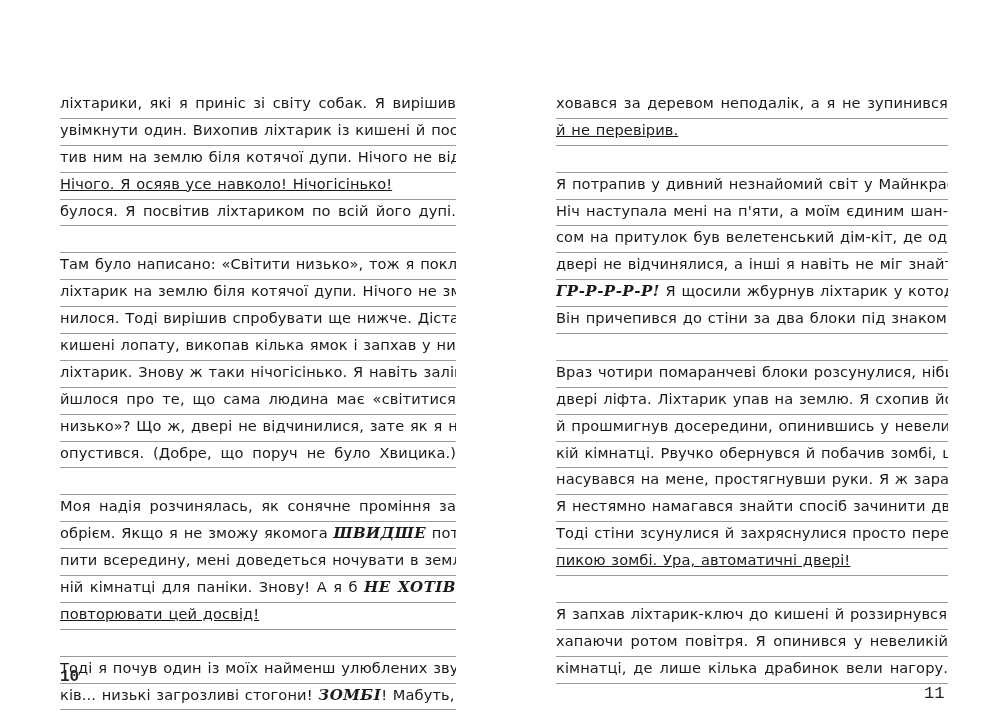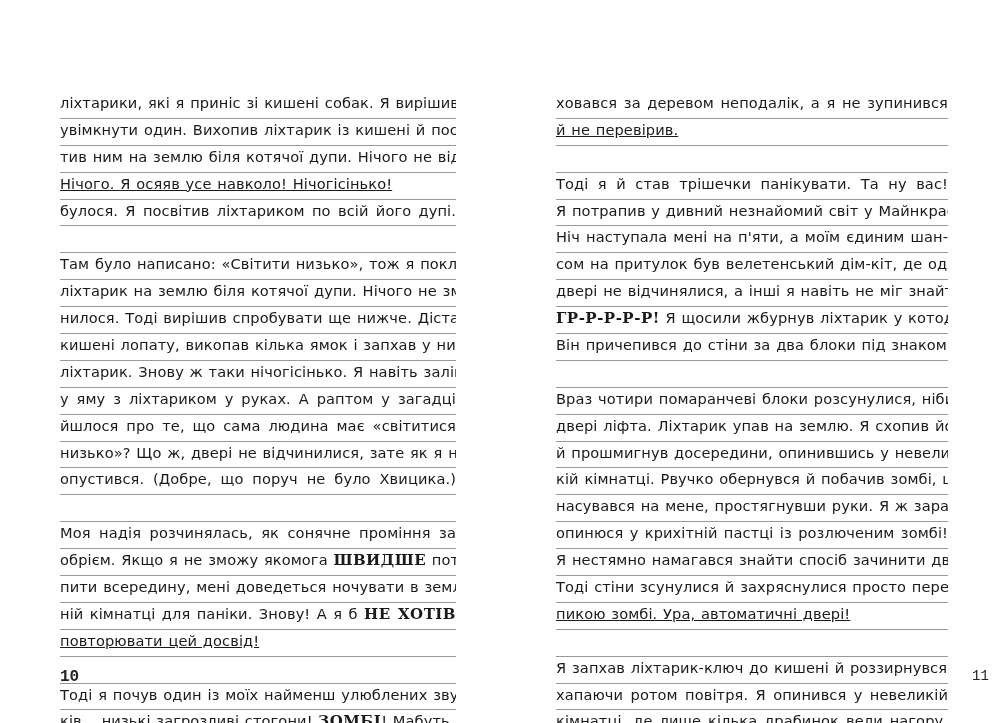--- a/index.html
+++ b/index.html
@@ -11,72 +11,69 @@
   .page.left { left: 60px; }
   .page.right { left: 556px; width: 392px; }
   .line {
     height: 26.9px; line-height: 22px; font-size: 14.6px; letter-spacing: 0.1px;
     border-bottom: 1.6px solid #9a9a9a; box-sizing: border-box;
     white-space: nowrap; text-align: justify; text-align-last: justify; overflow: hidden;
     word-spacing: 1px;
   }
   .line.last { text-align-last: left; text-decoration: underline; }
   .line.blank { }
-  .em { font-family: "DejaVu Serif", serif; font-weight: bold; font-size: 15px; letter-spacing: 0.5px; }
+  .em { font-family: "DejaVu Serif", serif; font-weight: bold; font-size: 15px; letter-spacing: 0.5px; font-style: italic; }
   .pagenum { position: absolute; top: 668px; font-family: Liberation Mono, monospace; font-weight: bold; font-size: 16px; color: #222; }
   .pagenum.left { left: 60px; }
-  .pagenum.right { left: 972px; font-weight: normal; font-size: 14px; }
+  .pagenum.right { left: 924px; font-weight: normal; font-size: 17px; margin-top: 16px; }
 </style>
 </head>
 <body>
 
 <div class="page left" id="left">
-    <div class="line">ліхтарики, які я приніс зі кишені собак. Я вирішив</div>
+    <div class="line">ліхтарики, які я приніс зі світу собак. Я вирішив</div>
     <div class="line">увімкнути один. Вихопив ліхтарик із кишені й посві-</div>
     <div class="line">тив ним на землю біля котячої дупи. Нічого не від-</div>
     <div class="line last">Нічого. Я осяяв усе навколо! Нічогісінько!</div>
     <div class="line">булося. Я посвітив ліхтариком по всій його дупі.</div>
     <div class="line blank"></div>
     <div class="line">Там було написано: «Світити низько», тож я поклав</div>
     <div class="line">ліхтарик на землю біля котячої дупи. Нічого не змі-</div>
     <div class="line">нилося. Тоді вирішив спробувати ще нижче. Дістав із</div>
     <div class="line">кишені лопату, викопав кілька ямок і запхав у них</div>
     <div class="line">ліхтарик. Знову ж таки нічогісінько. Я навіть заліг</div>
-    <div class="line">у яму з ліхтариком у руках. А раптом у загадці</div>
     <div class="line">йшлося про те, що сама людина має «світитися</div>
     <div class="line">низько»? Що ж, двері не відчинилися, зате як я низько</div>
     <div class="line">опустився. (Добре, що поруч не було Хвицика.)</div>
     <div class="line blank"></div>
     <div class="line">Моя надія розчинялась, як сонячне проміння за</div>
     <div class="line"><span>обрієм. Якщо я не зможу якомога </span><span class="em">ШВИДШЕ</span><span> потра-</span></div>
     <div class="line">пити всередину, мені доведеться ночувати в земля-</div>
     <div class="line"><span>ній кімнатці для паніки. Знову! А я б </span><span class="em">НЕ  ХОТІВ</span><span></span></div>
     <div class="line last">повторювати цей досвід!</div>
     <div class="line blank"></div>
     <div class="line">Тоді я почув один із моїх найменш улюблених зву-</div>
     <div class="line"><span>ків... низькі загрозливі стогони! </span><span class="em">ЗОМБІ</span><span>! Мабуть, він</span></div>
   </div>
 <div class="page right" id="right">
     <div class="line">ховався за деревом неподалік, а я не зупинився</div>
     <div class="line last">й не перевірив.</div>
     <div class="line blank"></div>
-    <div class="line">Тоді я й став трішечки панікувати. Та ну вас!</div>
     <div class="line">Я потрапив у дивний незнайомий світ у Майнкрафті.</div>
     <div class="line">Ніч наступала мені на п'яти, а моїм єдиним шан-</div>
     <div class="line">сом на притулок був велетенський дім-кіт, де одні</div>
     <div class="line">двері не відчинялися, а інші я навіть не міг знайти!</div>
     <div class="line"><span></span><span class="em">ГР-Р-Р-Р-Р!</span><span> Я щосили жбурнув ліхтарик у котодім.</span></div>
     <div class="line">Він причепився до стіни за два блоки під знаком.</div>
     <div class="line blank"></div>
     <div class="line">Враз чотири помаранчеві блоки розсунулися, ніби</div>
     <div class="line">двері ліфта. Ліхтарик упав на землю. Я схопив його</div>
     <div class="line">й прошмигнув досередини, опинившись у невелич-</div>
     <div class="line">кій кімнатці. Рвучко обернувся й побачив зомбі, що</div>
     <div class="line">насувався на мене, простягнувши руки. Я ж зараз</div>
-    <div class="line">опинюся у крихітній пастці із розлюченим зомбі!</div>
     <div class="line">Я нестямно намагався знайти спосіб зачинити двері.</div>
     <div class="line">Тоді стіни зсунулися й захряснулися просто перед</div>
     <div class="line last">пикою зомбі. Ура, автоматичні двері!</div>
     <div class="line blank"></div>
     <div class="line">Я запхав ліхтарик-ключ до кишені й роззирнувся,</div>
     <div class="line">хапаючи ротом повітря. Я опинився у невеликій</div>
     <div class="line">кімнатці, де лише кілька драбинок вели нагору.</div>
   </div>
 <div class="pagenum left">10</div>
 <div class="pagenum right">11</div>

